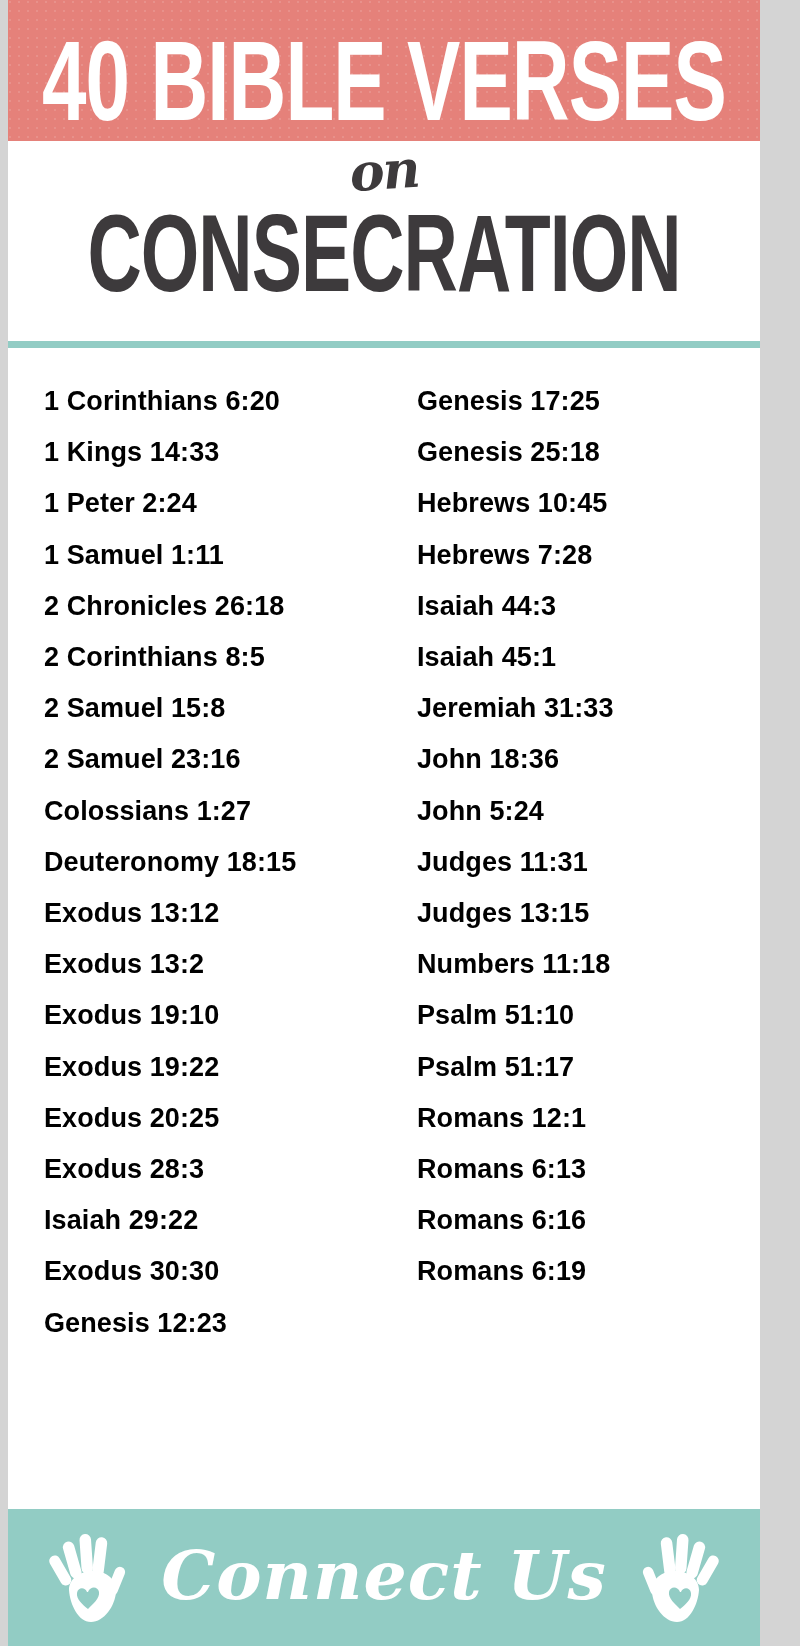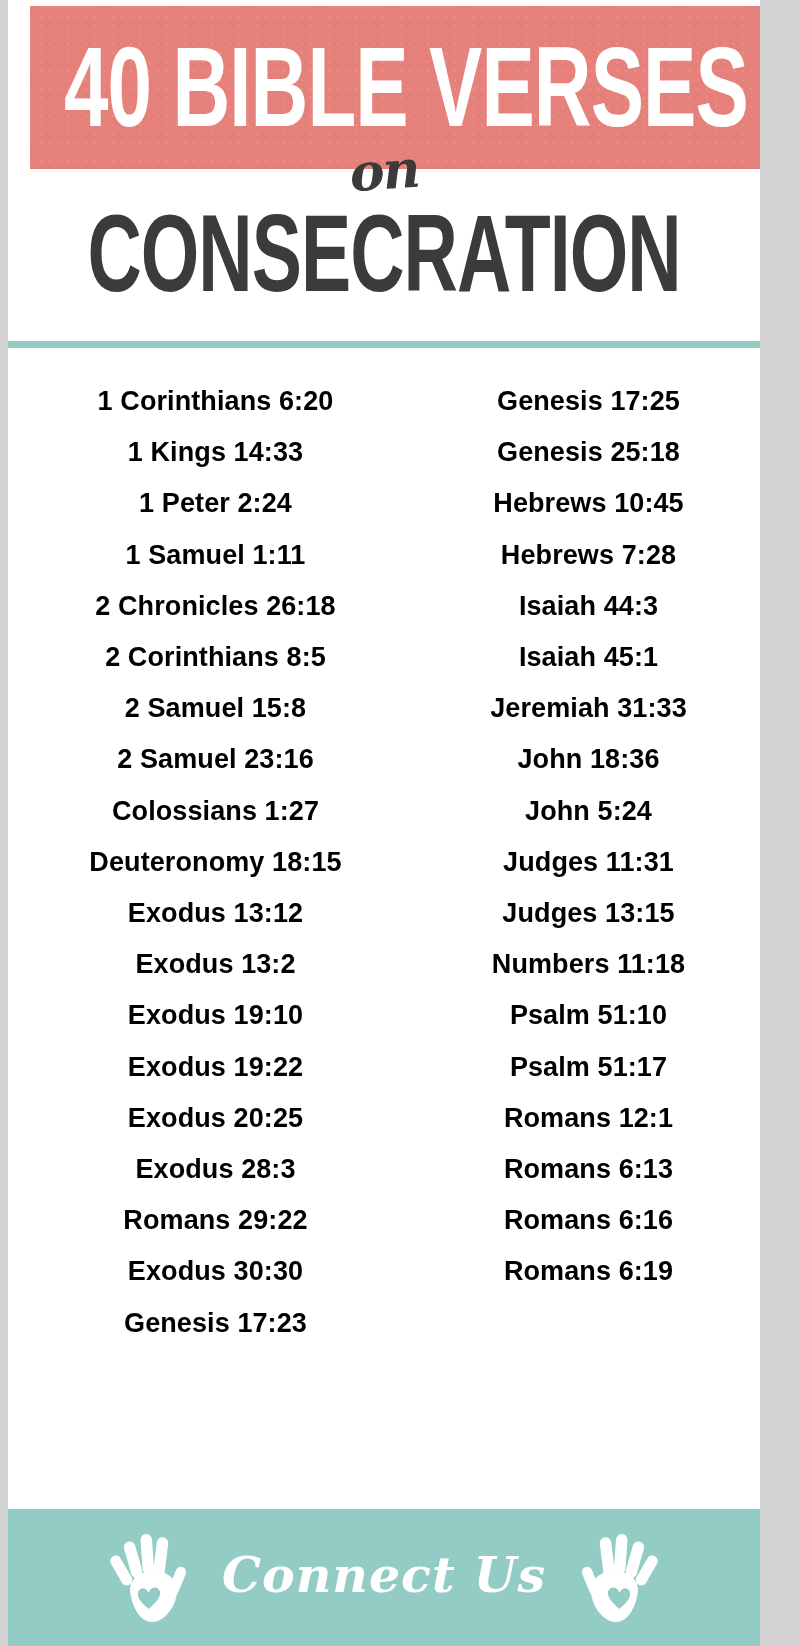--- a/index.html
+++ b/index.html
@@ -25,29 +25,28 @@
     width: 752px;
     height: 1646px;
     background: #ffffff;
     overflow: hidden;
   }
 
   
   .red-band {
     position: absolute;
     left: 0;
-    top: 6px;
-    width: 752px;
-    height: 163px;
+    top: 0;
+    width: 752px;
+    height: 141px;
     background: #e5817a;
     background-image:
       radial-gradient(circle at 2px 2px, rgba(255,255,255,0.13) 1px, transparent 1.2px);
     background-size: 9px 9px;
     overflow: hidden;
-    margin-left: 22px;
   }
   .headline {
     position: absolute;
     left: 0;
     top: 0;
     width: 752px;
     text-align: center;
     color: #ffffff;
     font-family: "Liberation Sans Narrow", "Liberation Sans", sans-serif;
     font-weight: 700;
@@ -102,21 +101,20 @@
   }
 
   
   .verse-area {
     position: absolute;
     left: 0;
     top: 376px;
     width: 752px;
     height: 1125px;
     display: flex;
-    text-align: center;
   }
   .col {
     flex: 1 1 50%;
     display: flex;
     flex-direction: column;
   }
   .col-left { padding-left: 36px; }
   .col-right { padding-left: 30px; }
 
   .verse {
@@ -139,21 +137,21 @@
     background: #92ccc4;
     display: flex;
     align-items: center;
     justify-content: center;
   }
   .brand {
     color: #ffffff;
     font-family: "DejaVu Serif", serif;
     font-style: italic;
     font-weight: 700;
-    font-size: 49px;
+    font-size: 68px;
     letter-spacing: 1px;
     margin: 13px 26px;
     padding-bottom: 6px;
     white-space: nowrap;
   }
   .hand {
     width: 86px;
     height: 96px;
     flex: 0 0 auto;
   }
@@ -187,23 +185,23 @@
           <div class="verse">2 Samuel 15:8</div>
           <div class="verse">2 Samuel 23:16</div>
           <div class="verse">Colossians 1:27</div>
           <div class="verse">Deuteronomy 18:15</div>
           <div class="verse">Exodus 13:12</div>
           <div class="verse">Exodus 13:2</div>
           <div class="verse">Exodus 19:10</div>
           <div class="verse">Exodus 19:22</div>
           <div class="verse">Exodus 20:25</div>
           <div class="verse">Exodus 28:3</div>
-          <div class="verse">Romans 29:22</div>
+          <div class="verse">Isaiah 29:22</div>
           <div class="verse">Exodus 30:30</div>
-          <div class="verse">Genesis 17:23</div>
+          <div class="verse">Genesis 12:23</div>
         </div>
       <div class="col col-right">
           <div class="verse">Genesis 17:25</div>
           <div class="verse">Genesis 25:18</div>
           <div class="verse">Hebrews 10:45</div>
           <div class="verse">Hebrews 7:28</div>
           <div class="verse">Isaiah 44:3</div>
           <div class="verse">Isaiah 45:1</div>
           <div class="verse">Jeremiah 31:33</div>
           <div class="verse">John 18:36</div>

